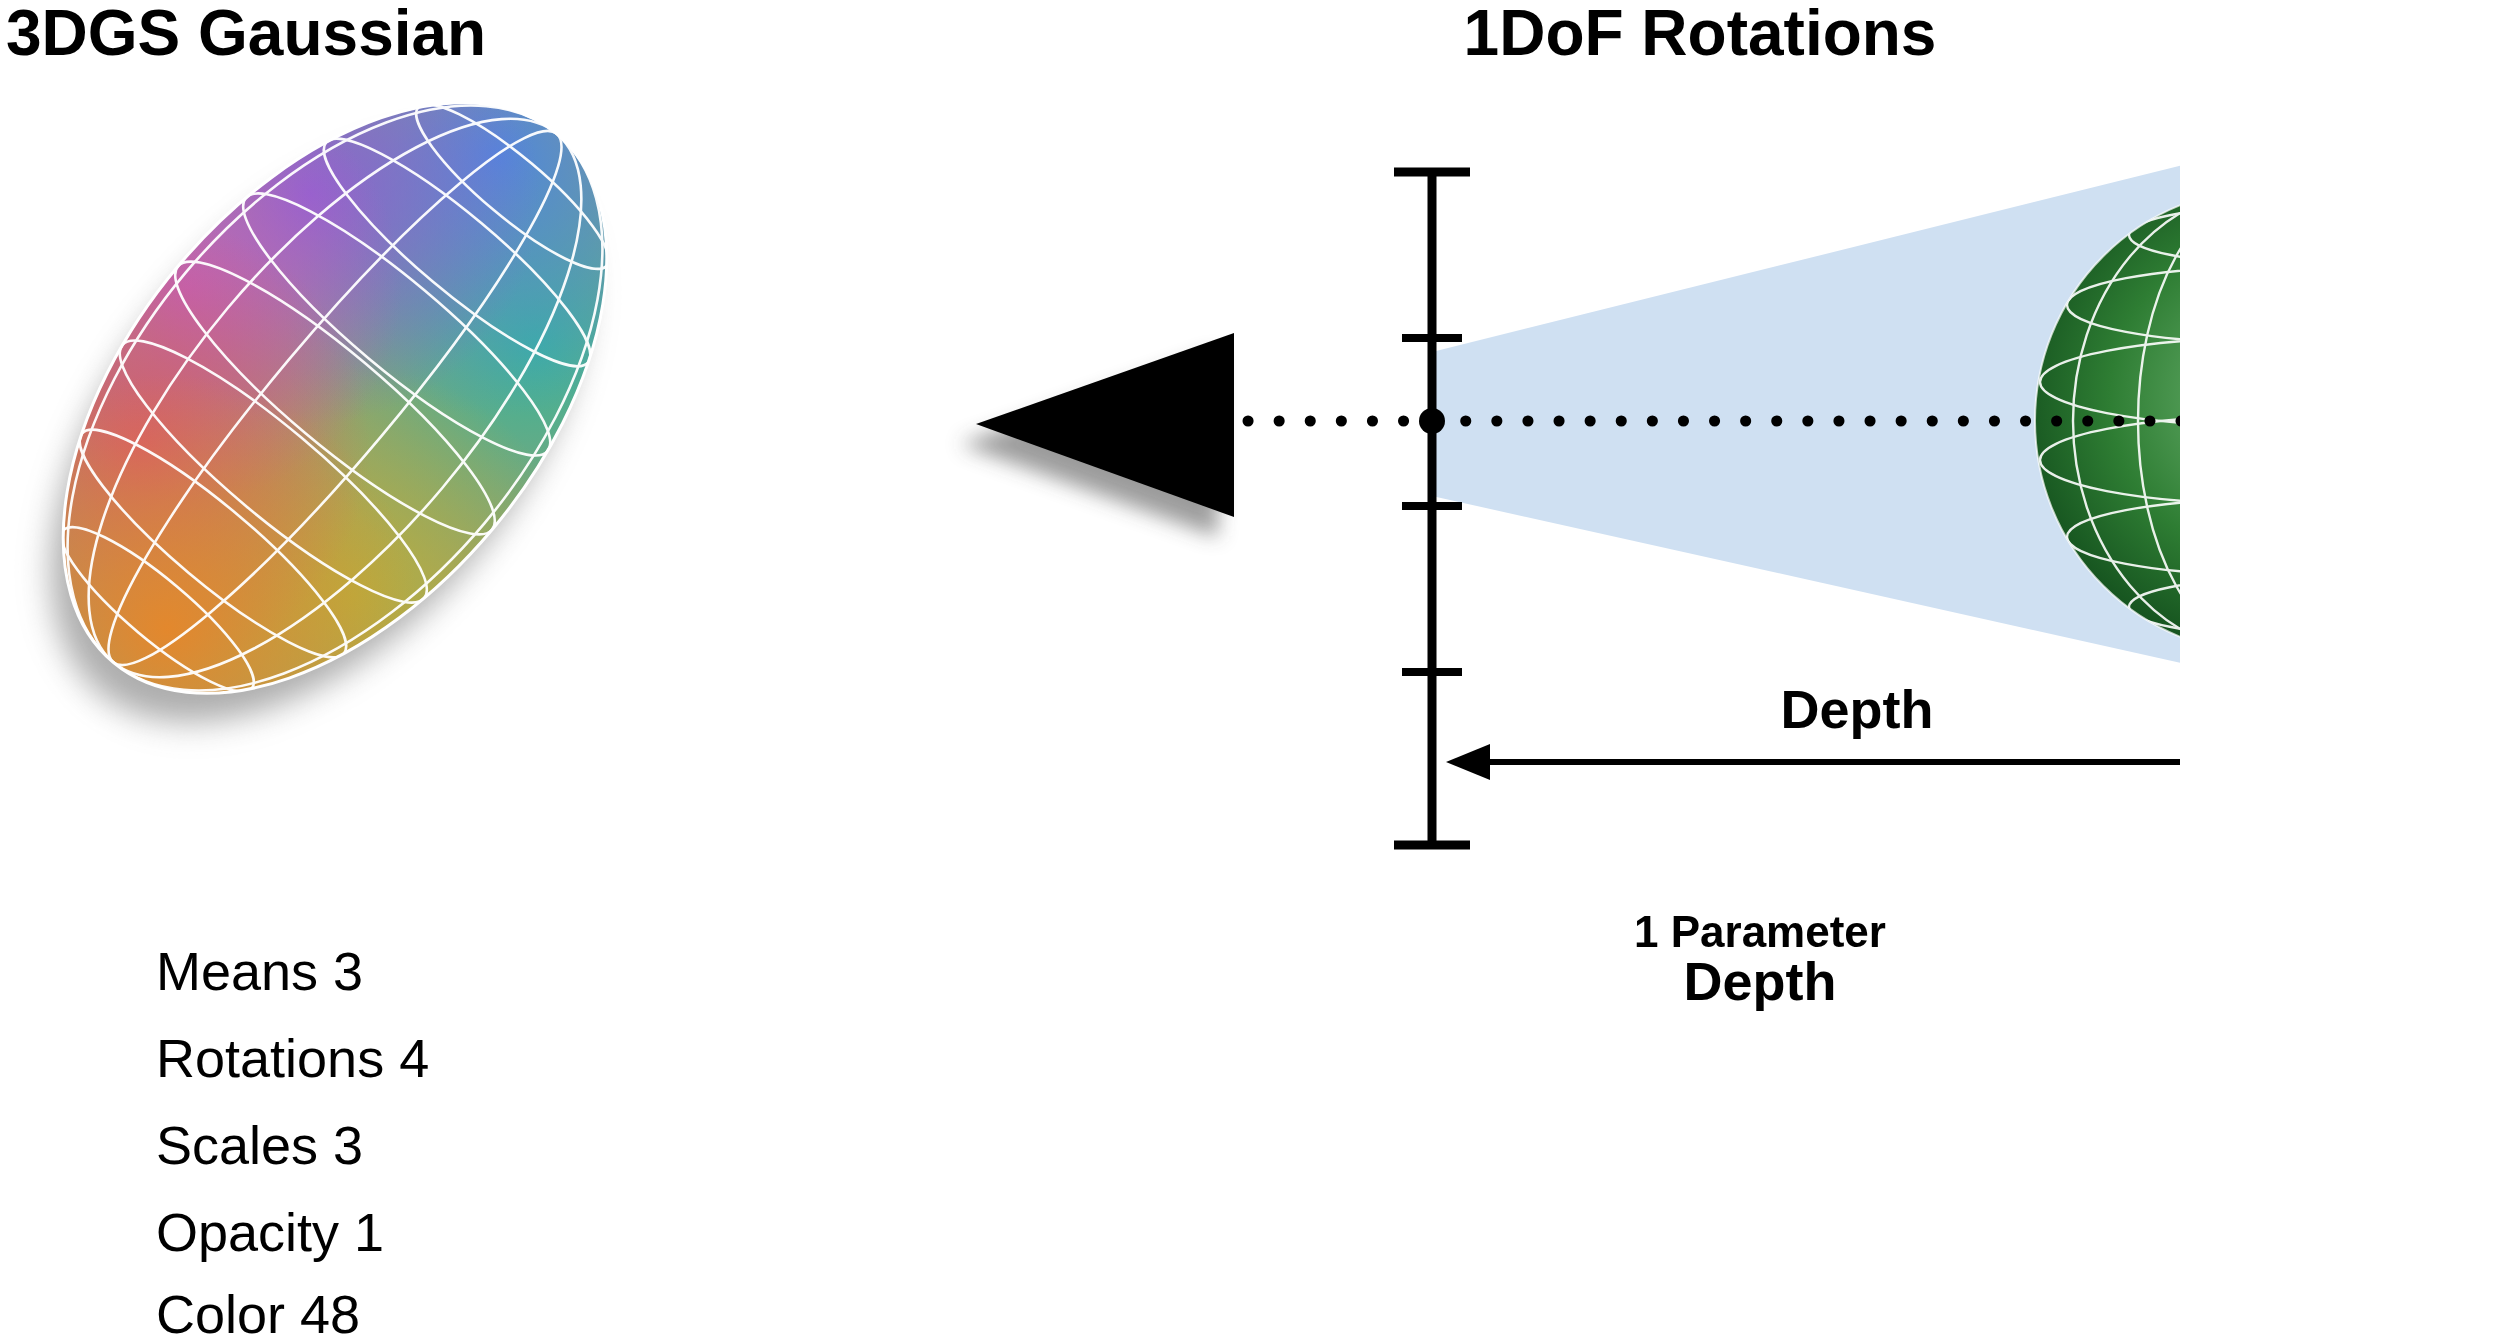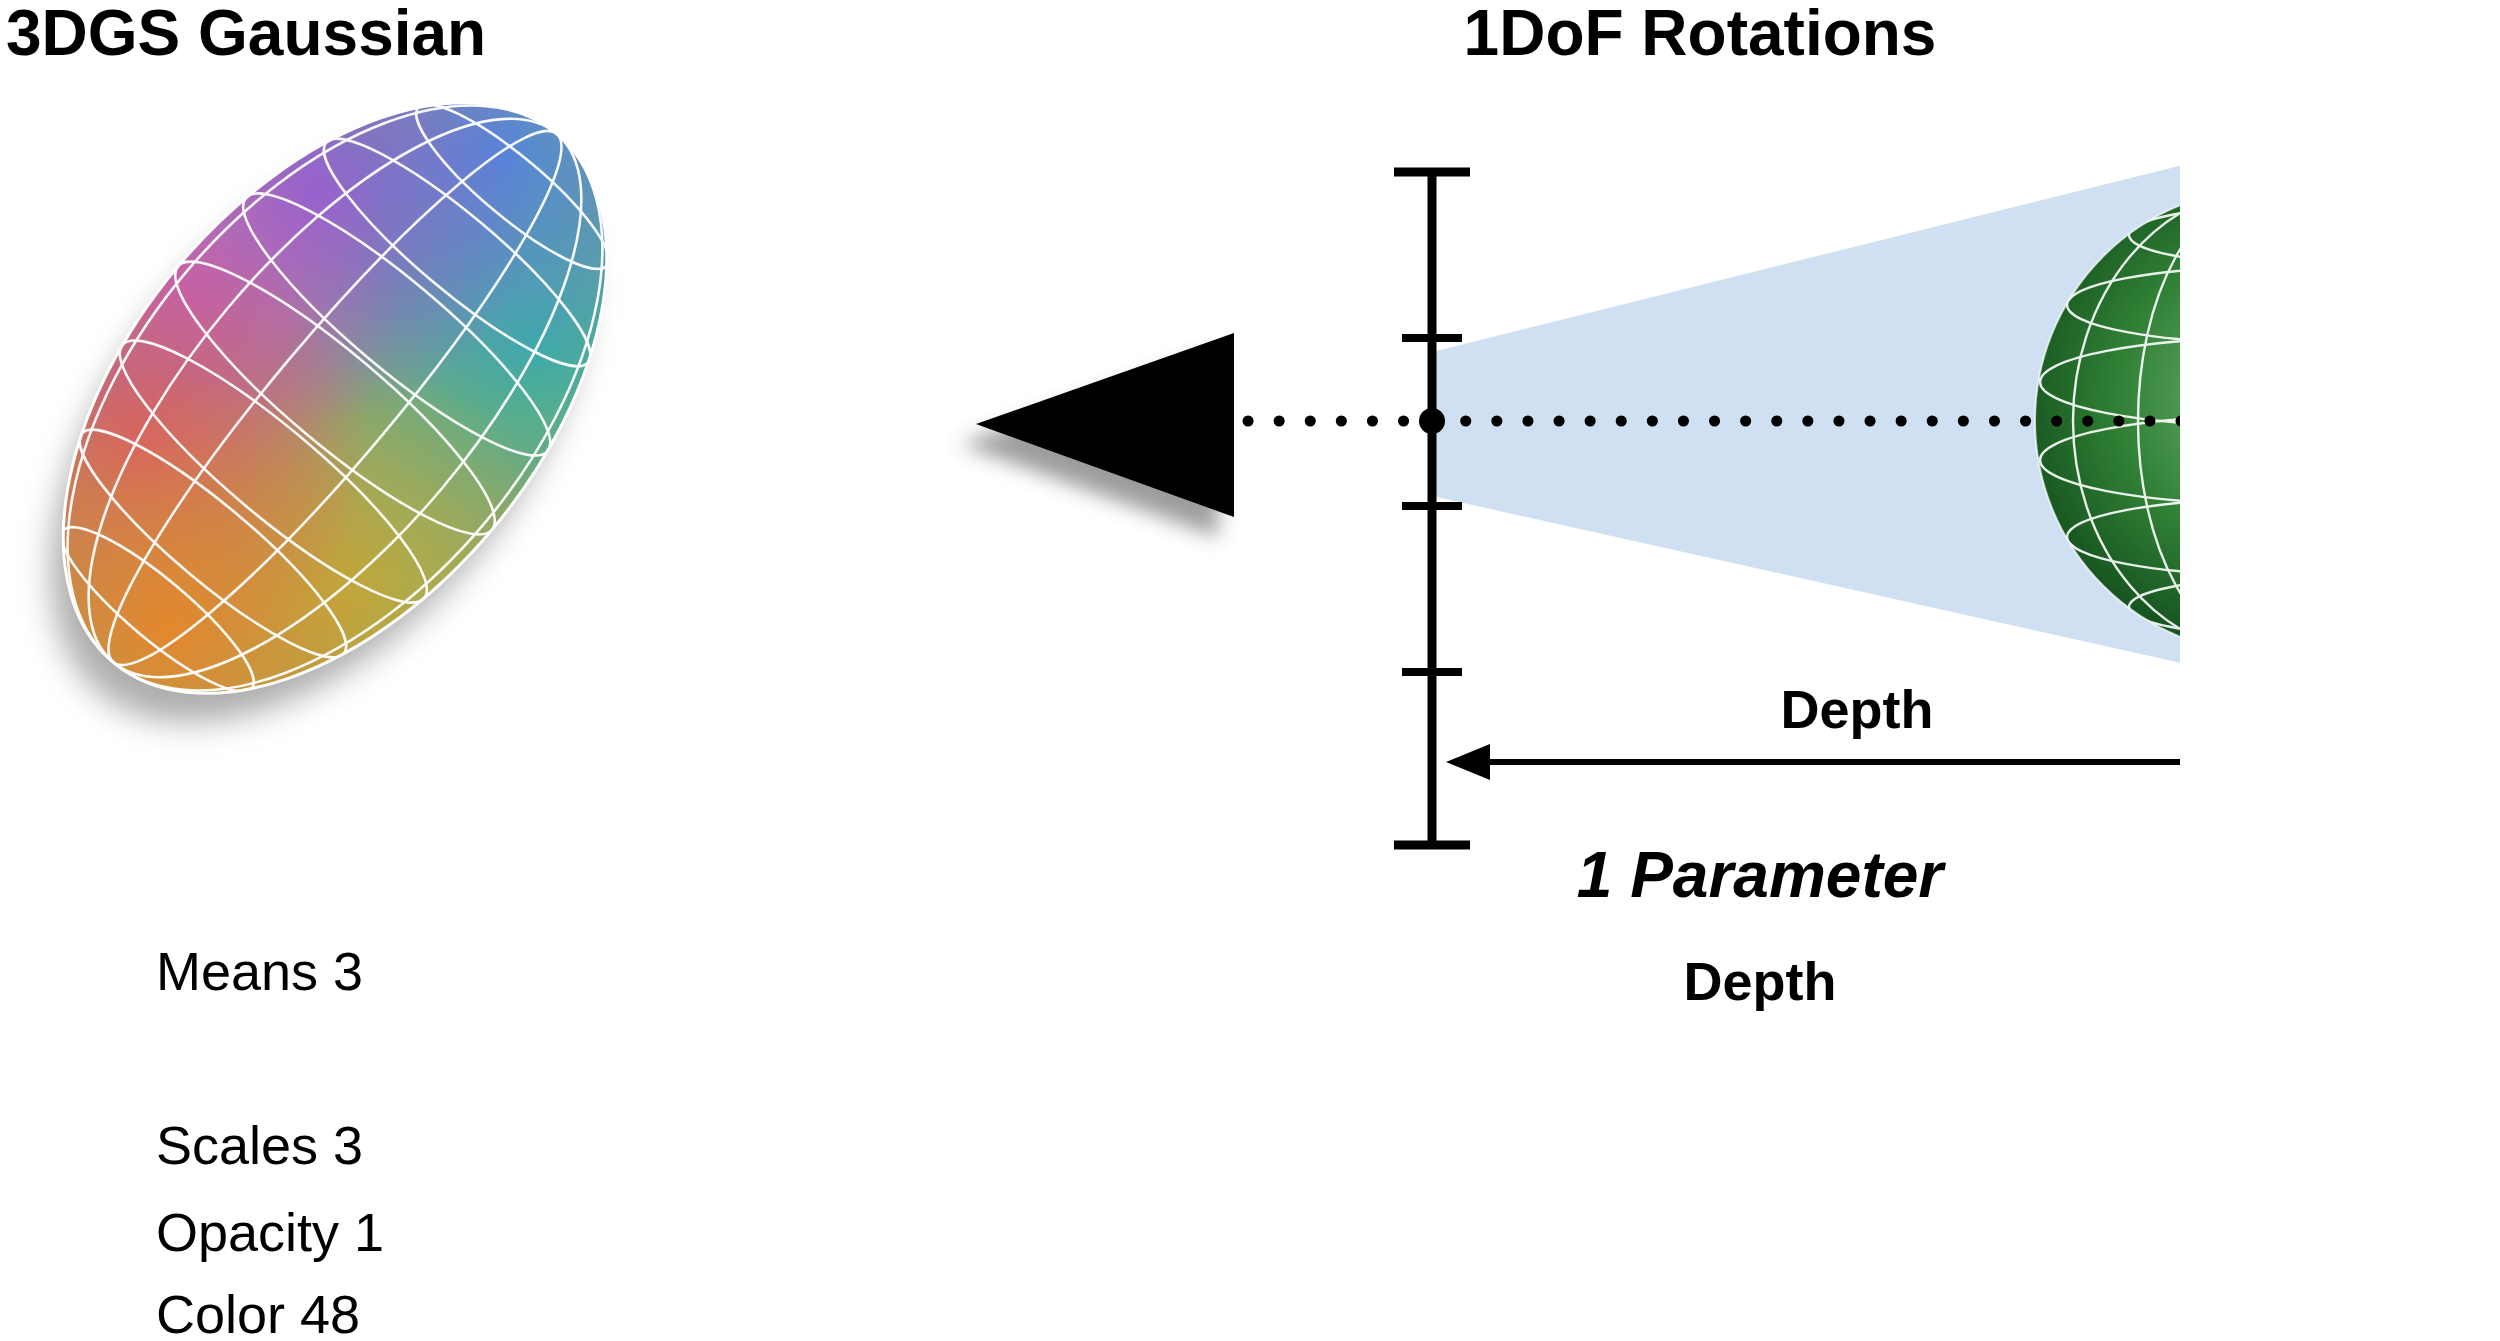--- a/index.html
+++ b/index.html
@@ -145,23 +145,24 @@
       <polygon points="2270,762 2226,744 2226,780"></polygon>
     </g>
   </svg>
 
   <div class="abs title" style="left:6px; top:0px;">3DGS Gaussian</div>
 
   <div class="abs title center" style="left:1380px; top:0px; width:640px;">1DoF Rotations</div>
 
   <div class="abs label center" style="left:1557px; top:680px; width:600px;">Depth</div>
 
-  <div class="abs label bold center" style="left:1430px; top:840px; width:660px; font-size:64px;font-style:italic;">1 Parameter</div>
+  <div class="abs label bold center" style="left:1430px; top:908px; width:660px; font-size:44px;">1 Parameter</div>
 
   <div class="abs label center" style="left:1430px; top:952px; width:660px;">Depth</div>
 
 
   <div class="abs param-item" style="left:156px; top:942px;">Means 3</div>
+  <div class="abs param-item" style="left:156px; top:1029px;">Rotations 4</div>
   <div class="abs param-item" style="left:156px; top:1116px;">Scales 3</div>
   <div class="abs param-item" style="left:156px; top:1203px;">Opacity 1</div>
   <div class="abs param-item" style="left:156px; top:1285px;">Color 48</div>
 
 </div>
 
 </body></html>

